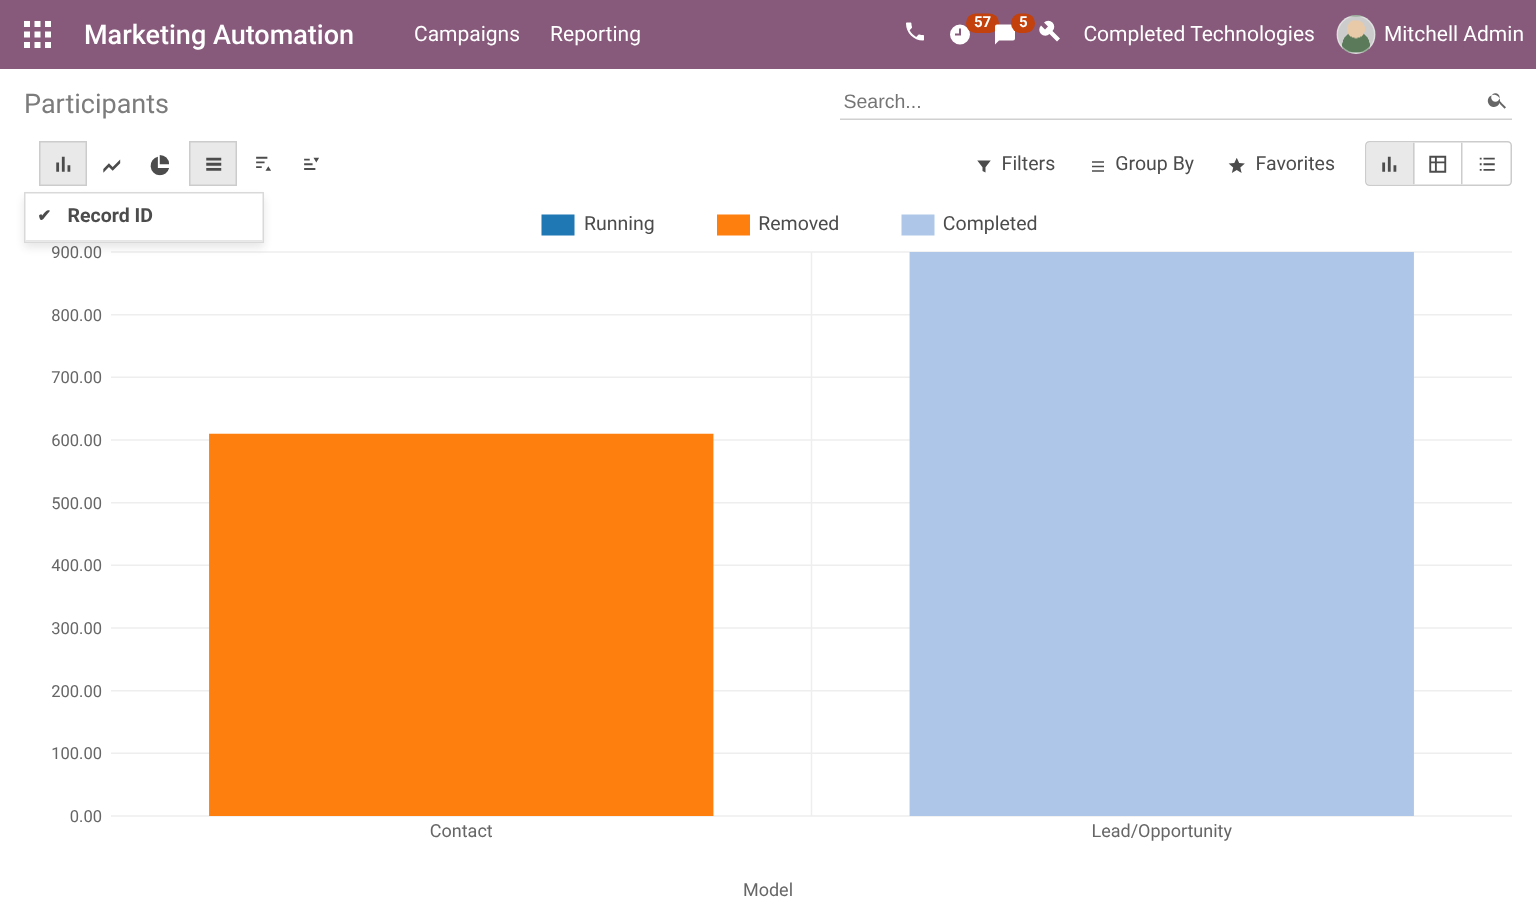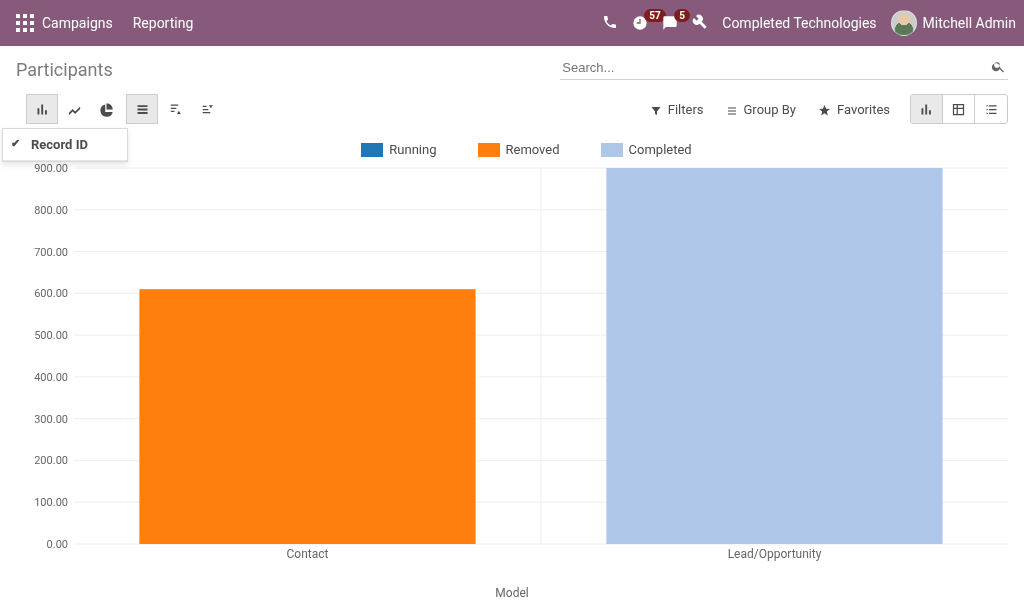--- a/index.html
+++ b/index.html
@@ -9,21 +9,21 @@
   .topbar { height: 46px; background: #875a7b; color: #fff; display: flex; align-items: center; padding: 0 8px; }
   .apps-icon { width: 34px; height: 34px; display:flex; align-items:center; justify-content:center; cursor:pointer; }
   .grid9 { width:18px; height:18px; display:grid; grid-template-columns:repeat(3,4px); grid-template-rows:repeat(3,4px); gap:3px; }
   .grid9 span { background:#fff; }
   .app-title { font-size: 18px; font-weight:500; margin-left: 14px; margin-right: 40px; }
   .nav-links { display:flex; gap: 20px; font-size: 14px; }
   .nav-links span { cursor:pointer; }
   .spacer { flex:1; }
   .top-right { display:flex; align-items:center; gap:14px; margin-left:auto; }
   .badge-wrap { position:relative; display:flex; align-items:center; }
-  .pill { position:absolute; top:-6px; left:12px; background:#7f1d1d; color:#fff; font-size:10px; font-weight:700; padding:1px 5px; border-radius:8px; }
+  .pill { position:absolute; top:-6px; left:12px; background:#c2410c; color:#fff; font-size:10px; font-weight:700; padding:1px 5px; border-radius:8px; }
   .avatar { width:26px; height:26px; border-radius:50%; background:#ccc; display:inline-block; background-image: radial-gradient(circle at 50% 35%, #e8c9a8 0 30%, transparent 31%), radial-gradient(circle at 50% 80%, #5a7a5a 0 40%, transparent 41%); margin-right:6px; border:1px solid rgba(255,255,255,0.4);}
   .top-icon { width:16px; height:16px; fill:#fff; }
 
   
   .cp { padding: 10px 16px 0; }
   .cp-row1 { display:flex; align-items:flex-end; }
   .breadcrumb { font-size: 18px; color:#7c7c7c; }
   .search-wrap { flex:1; margin-left:auto; max-width:510px; display:flex; align-items:center; border-bottom:1px solid #d0d0d0; }
   .search-input { flex:1; border:none; outline:none; font-size:13px; padding:4px 2px; color:#000000; background:transparent; }
   .search-btn { border:none; background:transparent; cursor:pointer; padding:2px; }
@@ -36,21 +36,21 @@
   .ibtn.active { border-color:#ccc; background:#e9e9e9; }
   .ibtn svg { width:15px; height:15px; fill:currentColor; }
   .search-tools { display:flex; gap:22px; margin-left:auto; margin-right:20px; color:#4c4c4c; }
   .st-item { display:flex; align-items:flex-end; gap:6px; cursor:pointer; font-size:13px; }
   .view-switch { display:flex; border:1px solid #ccc; border-radius:3px; overflow:hidden; }
   .view-switch .ibtn { width:32px; height:28px; border:none; border-right:1px solid #ccc; }
   .view-switch .ibtn:last-child { border-right:none; }
   .view-switch .ibtn.active { background:#e9e9e9; }
 
   
-  .dropdown { position:absolute; top:128px; left:2px; width:126px; background:#fff; border:1px solid rgba(0,0,0,.15); box-shadow:0 3px 6px rgba(0,0,0,.1); z-index:50; }
+  .dropdown { position:absolute; top:128px; left:16px; width:160px; background:#fff; border:1px solid rgba(0,0,0,.15); box-shadow:0 3px 6px rgba(0,0,0,.1); z-index:50; }
   .dropdown .dd-item { padding:8px 12px 8px 28px; font-size:13px; cursor:pointer; position:relative; color:#4c4c4c; }
   .dropdown .dd-item.selected { font-weight:700; }
   .dropdown .dd-item.selected::before { content:"✔"; position:absolute; left:8px; font-size:11px; }
   .dropdown .dd-sep { border-top:1px solid #e6e6e6; }
 
   
   .chart-outer { position:absolute; left:16px; right:16px; top:142px; bottom:0; }
   .legend { display:flex; justify-content:center; gap:12px; font-size:13px; margin-bottom:6px; }
   .legend-item { display:flex; align-items:center; gap:6px;padding-left:29px; }
   .sw { width:22px; height:14px; }
@@ -68,20 +68,21 @@
         <span></span>
         <span></span>
         <span></span>
         <span></span>
         <span></span>
         <span></span>
         <span></span>
         <span></span>
       </div>
   </div>
+  <div class="app-title">Marketing Automation</div>
   <div class="nav-links">
     <span>Campaigns</span>
     <span>Reporting</span>
   </div>
   <div class="spacer"></div>
   <div class="top-right">
     <span><svg class="top-icon" viewBox="0 0 24 24">
           <path d="M6.6 10.8c1.4 2.8 3.8 5.1 6.6 6.6l2.2-2.2c.3-.3.7-.4 1-.2 1.2.4 2.4.6 3.6.6.6 0 1 .4 1 1V20c0 .6-.4 1-1 1C10.6 21 3 13.4 3 4c0-.6.4-1 1-1h3.4c.6 0 1 .4 1 1 0 1.2.2 2.4.6 3.6.1.4 0 .8-.2 1l-2.2 2.2z"></path>
         </svg></span>
     <span class="badge-wrap">

